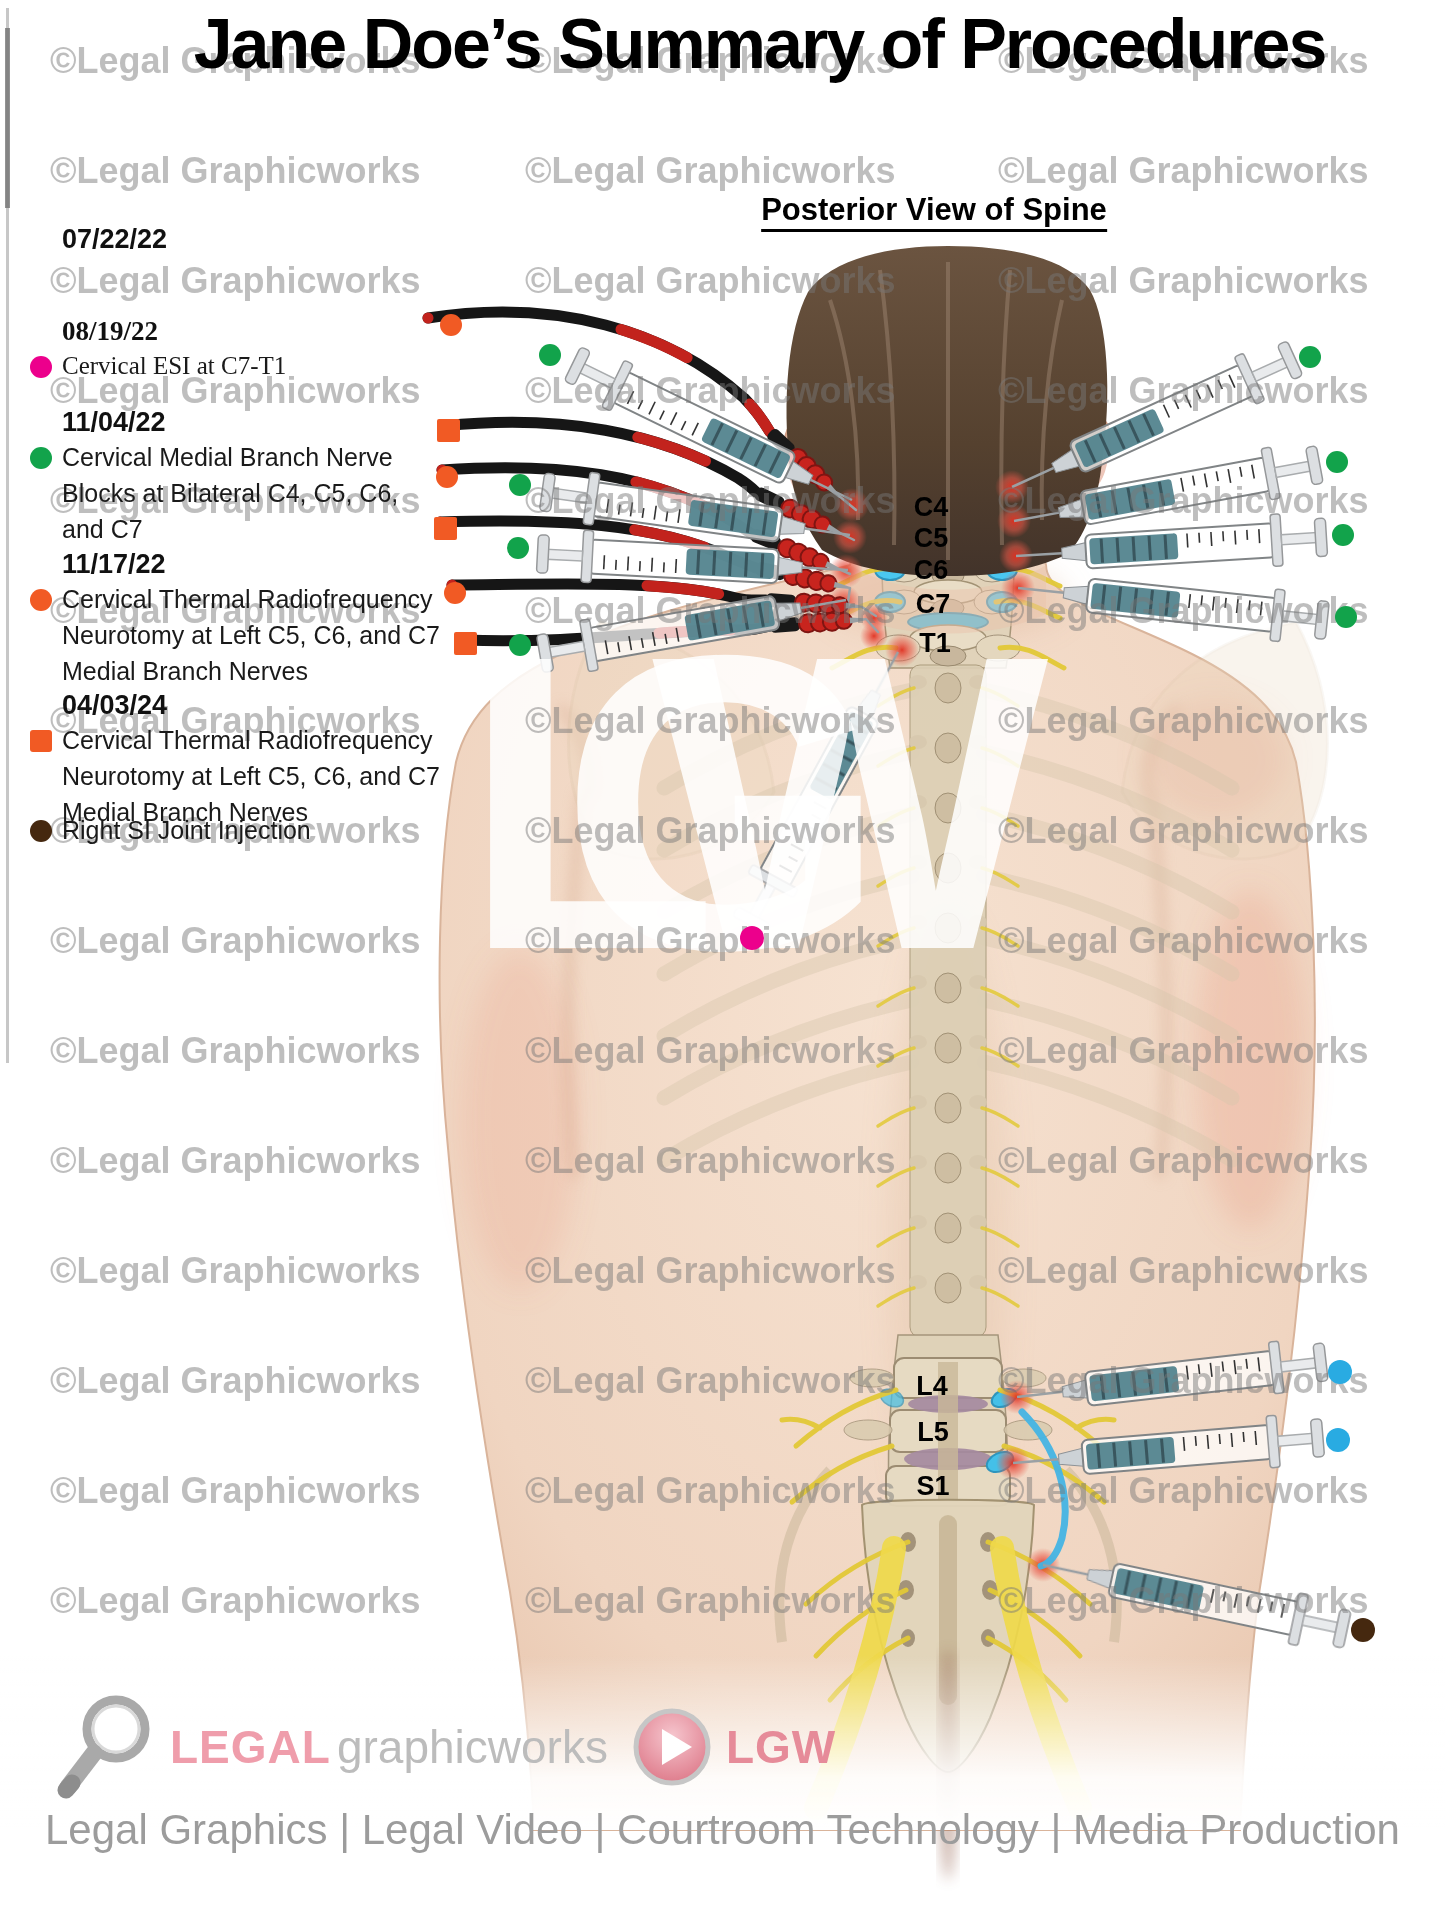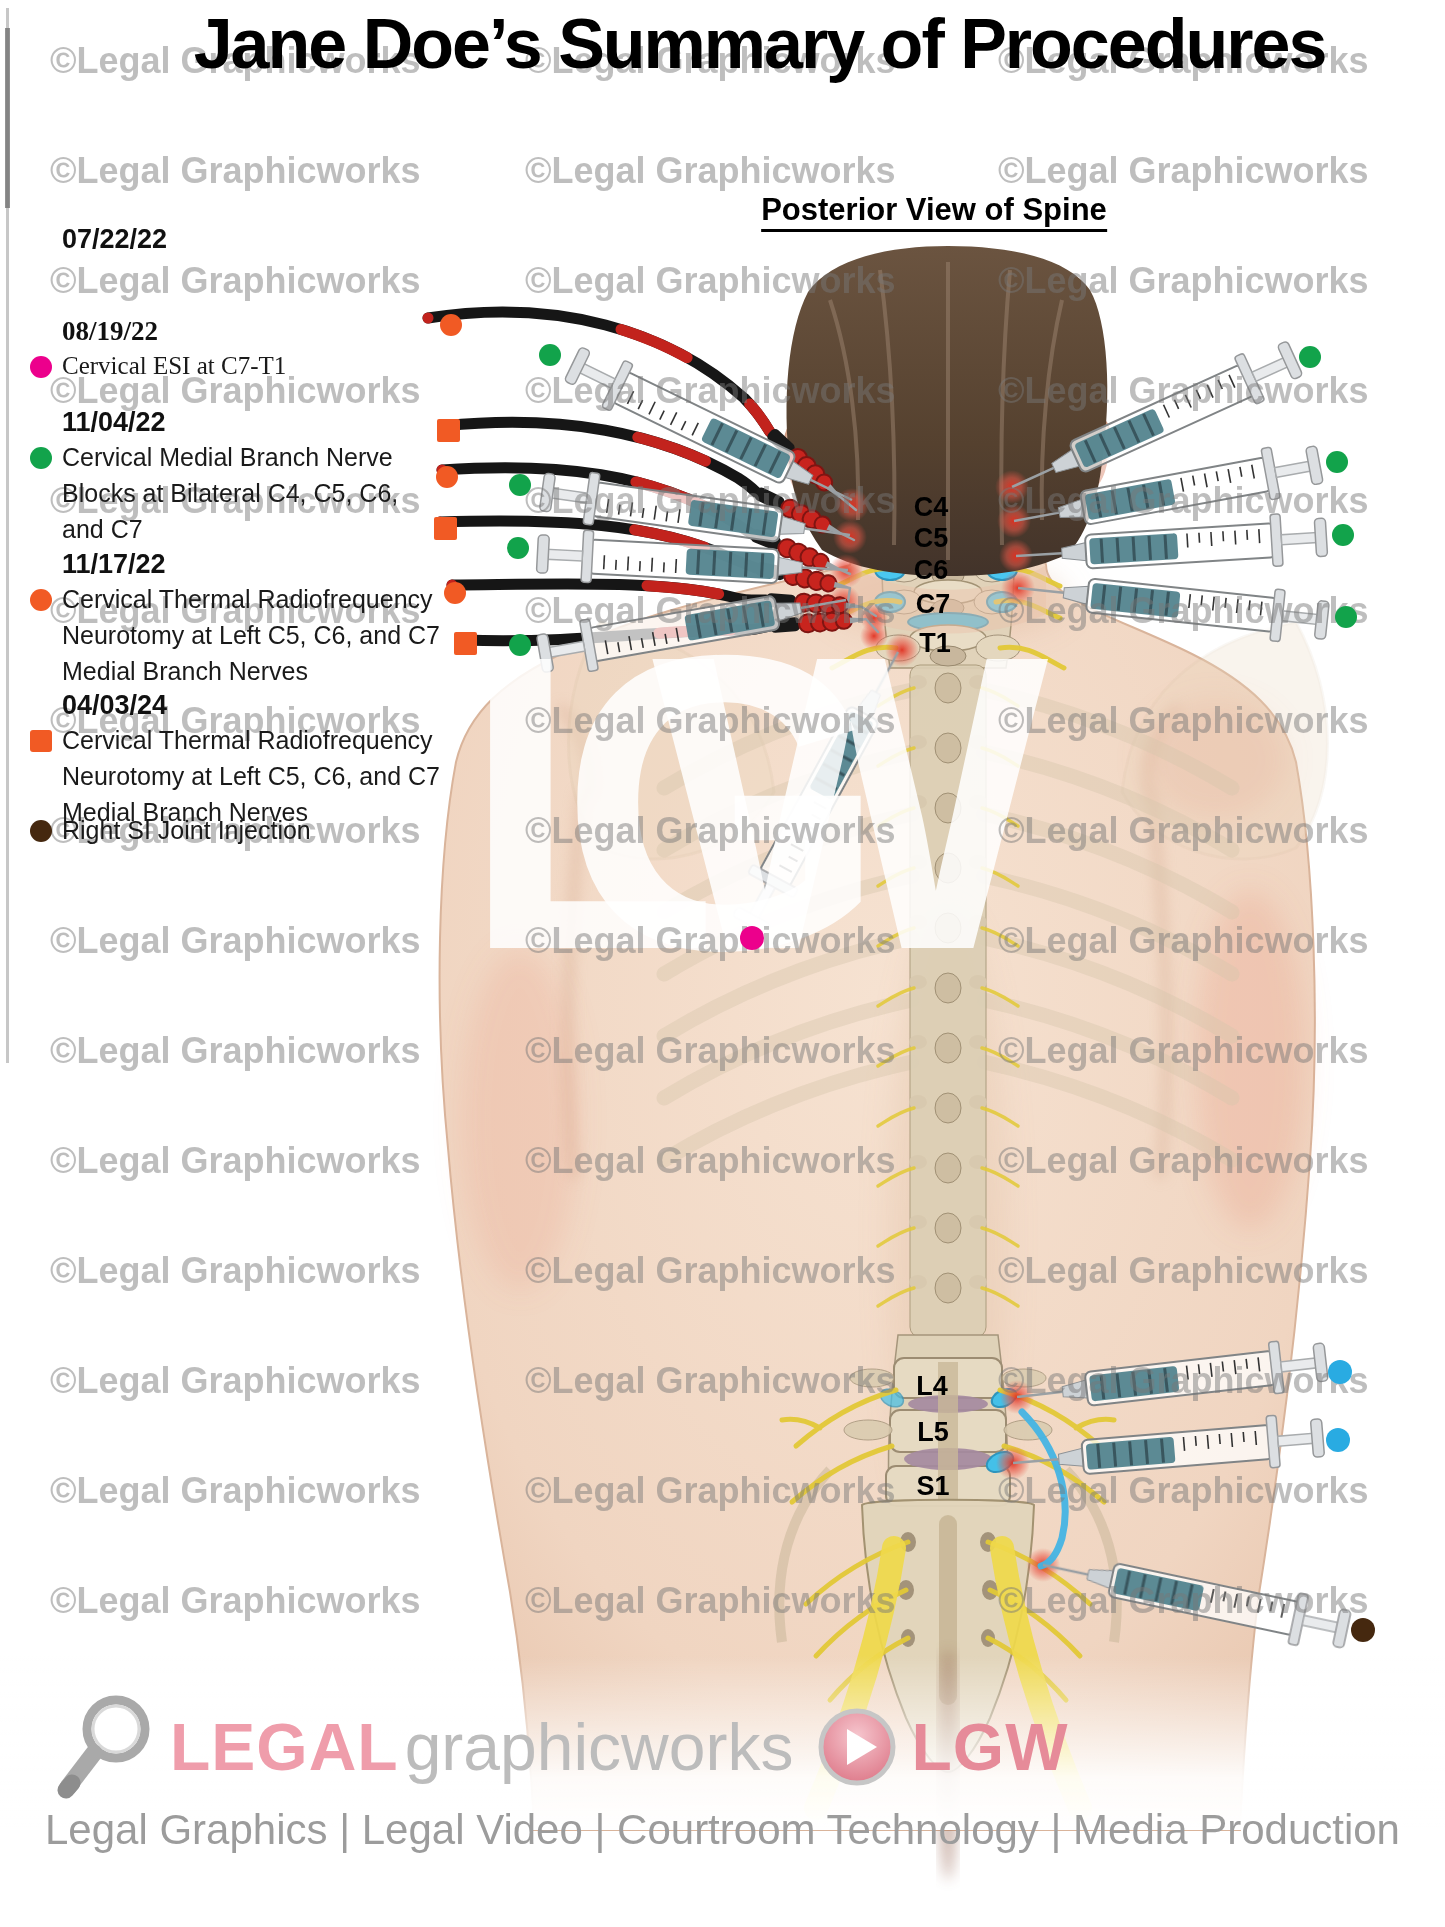--- a/index.html
+++ b/index.html
@@ -31,21 +31,21 @@
   .leg-item{position:absolute;left:0;width:470px;}
   .leg-date{font-size:27px;font-weight:700;color:#111;padding-left:44px;line-height:30px;}
   .leg-row{display:flex;align-items:flex-start;margin-top:2px;}
   .leg-bullet{flex:0 0 22px;width:22px;height:22px;border-radius:50%;margin:8px 10px 0 12px;}
   .leg-bullet.sq{border-radius:3px;}
   .leg-text{font-size:25px;line-height:36px;color:#1a1a1a;white-space:pre-line;}
 
   
   #footer-brand{position:absolute;left:52px;top:1692px;height:110px;display:flex;
                 align-items:center;z-index:6;}
-  .brand-big{font-size:66px;line-height:66px;}
+  .brand-big{font-size:46px;line-height:66px;}
   .b-legal{color:#ef9dab;font-weight:700;margin-left:14px;letter-spacing:1px;}
   .b-gw{color:#bcbcbc;font-weight:400;margin-left:6px;}
   .b-lgw{color:#e68b99;font-weight:700;margin-left:12px;letter-spacing:1px;}
   .b-mw{color:#bcbcbc;font-weight:400;margin-left:8px;}
   #tagline{position:absolute;left:0;top:1806px;width:100%;text-align:center;z-index:6;
            font-size:42px;color:#9c9c9c;letter-spacing:0;}
 </style>
 </head>
 <body>
 

